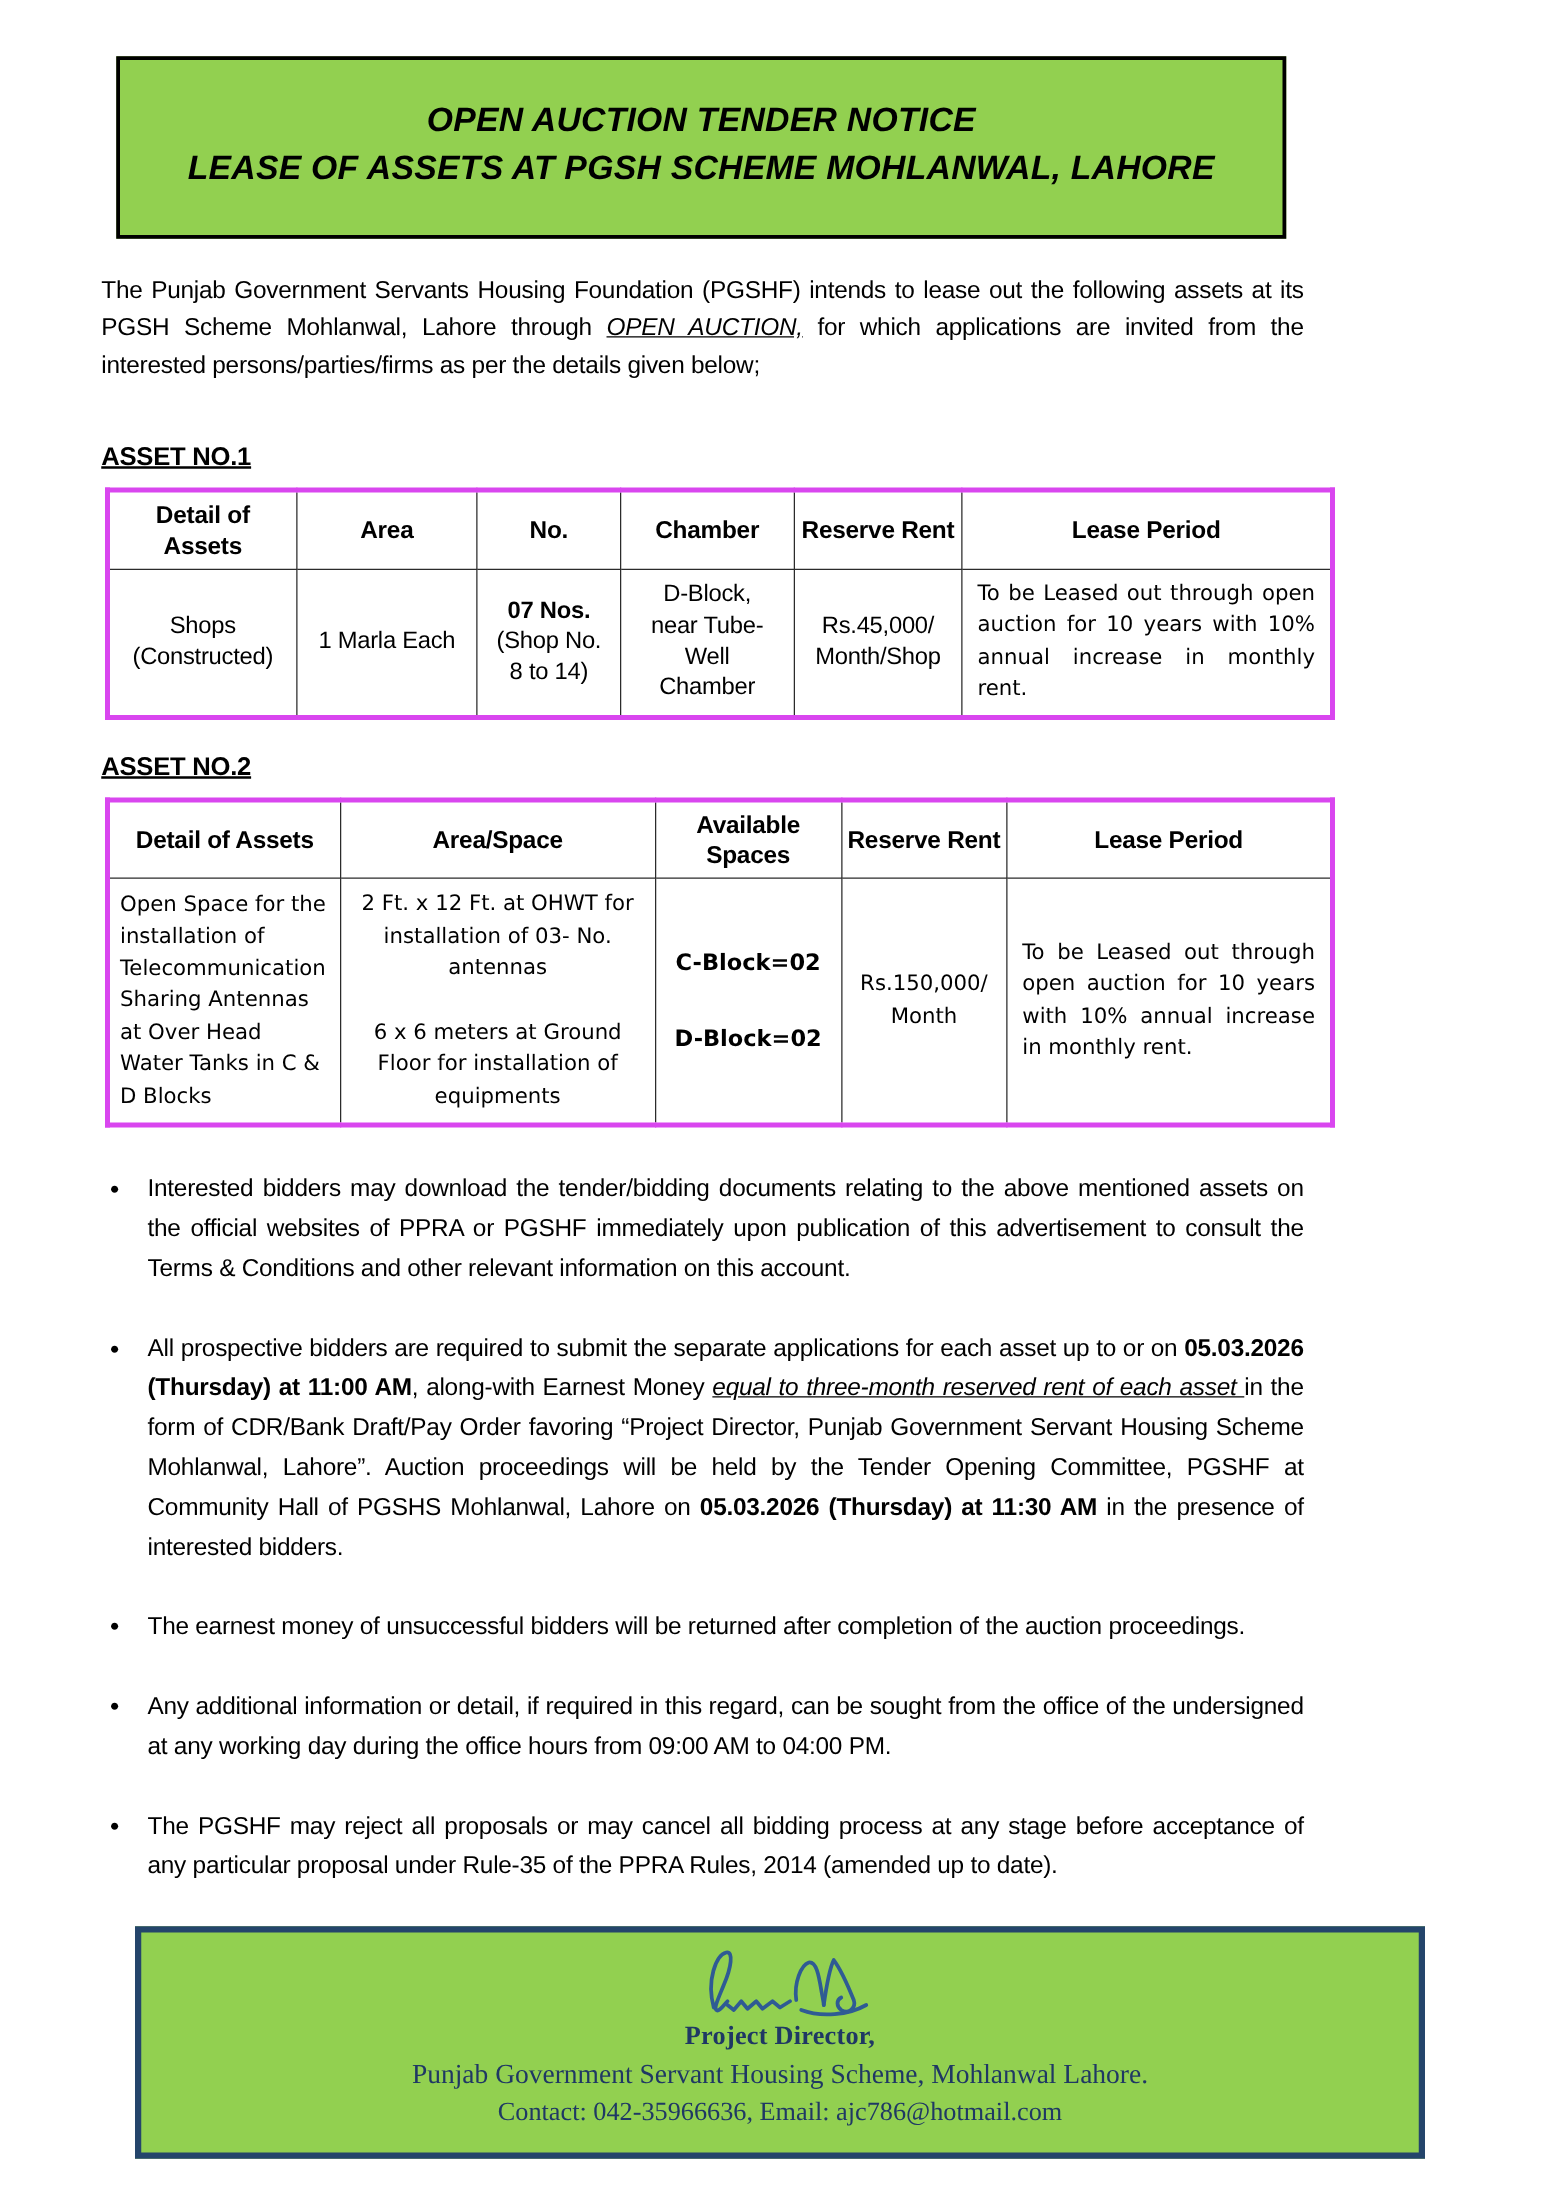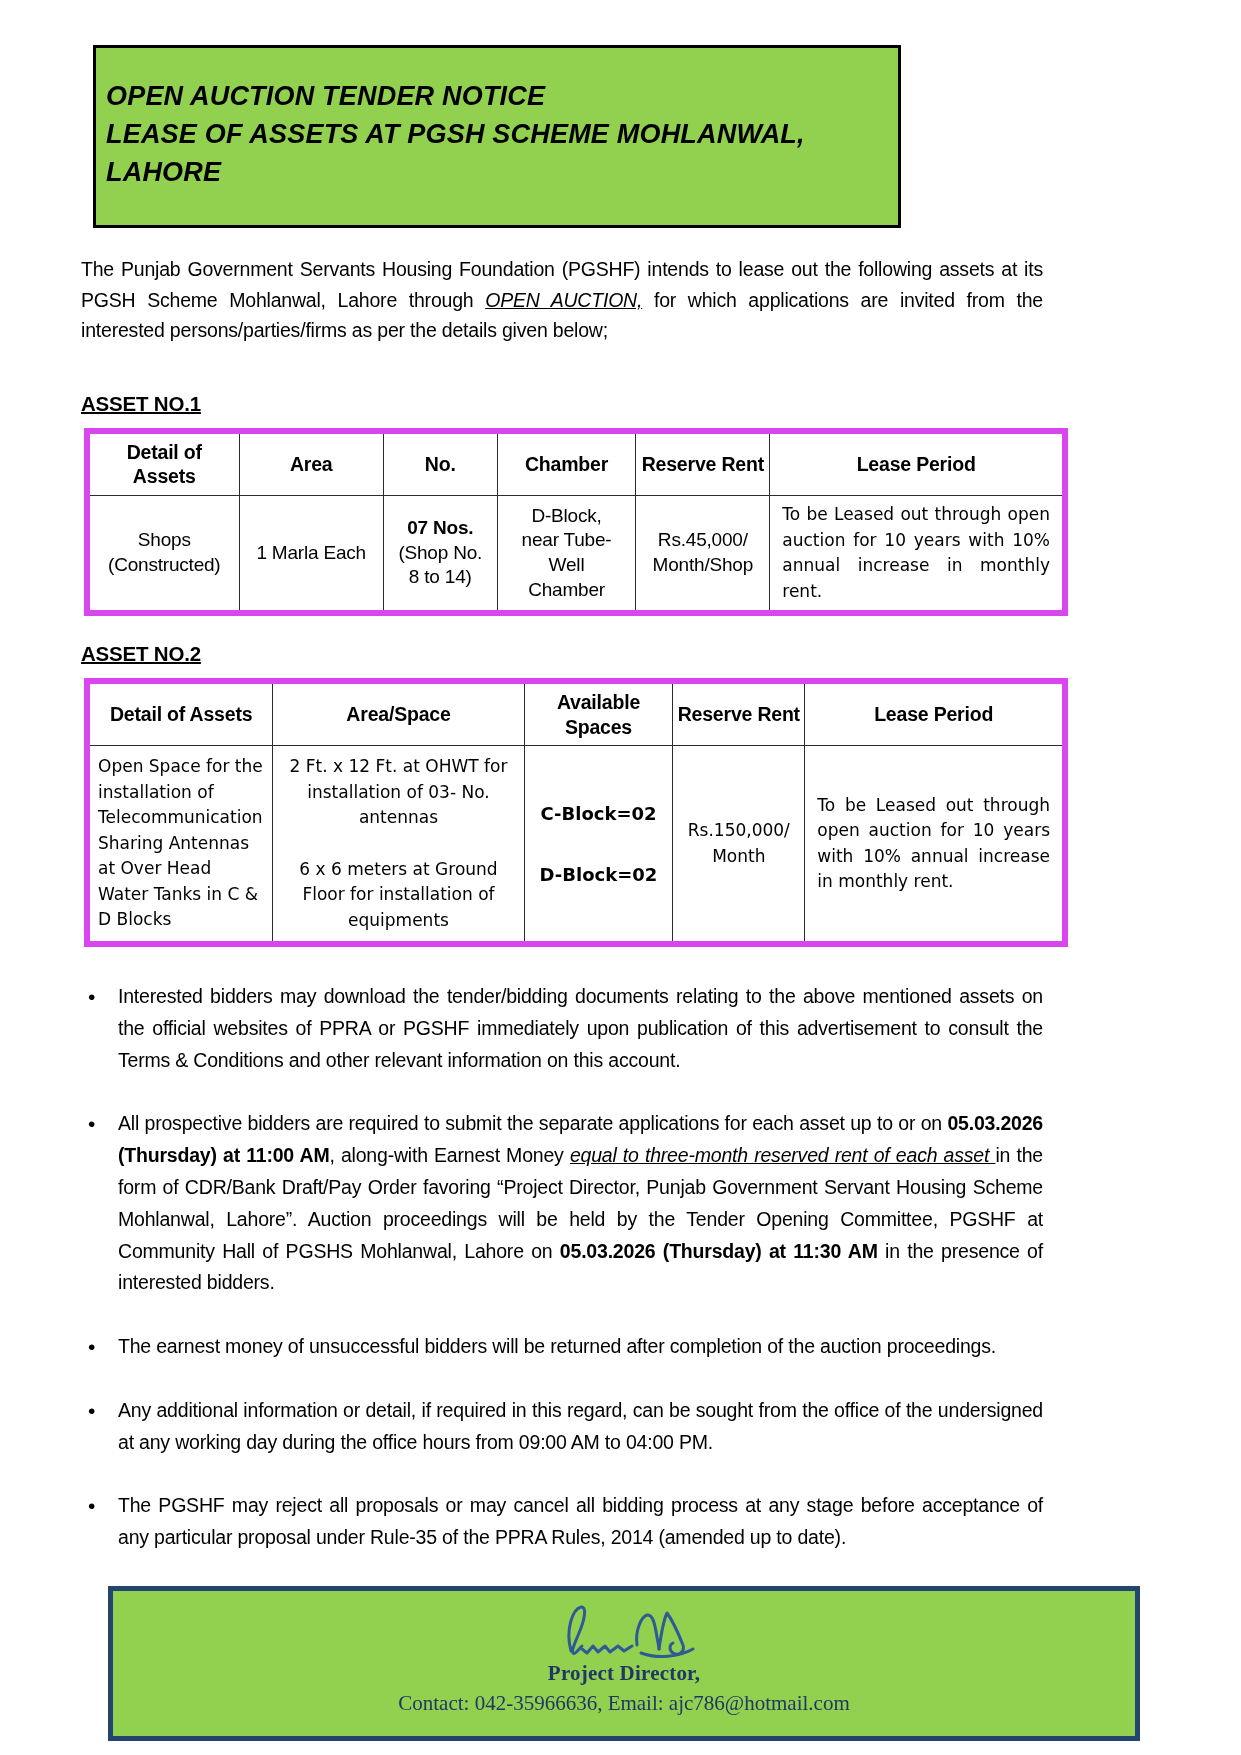--- a/index.html
+++ b/index.html
@@ -6,24 +6,24 @@
   html,body { background:#ffffff; }
   body {
     width:1241px; min-height:1755px;
     font-family:"Liberation Sans", sans-serif;
     color:#000;
   }
   .page { padding:45px 84px 30px 81px; }
 
   
   .banner {
-    width:808px; margin-left:12px;
+    width:936px; margin-left:12px;
     background:#92d050;
     border:3px solid #000;
-    text-align:left;
+    text-align:center;
     padding:30px 10px 34px 10px;
   }
   .banner .line {
     font-weight:bold; font-style:italic;
     font-size:27px; line-height:1.4;
     letter-spacing:0.2px;
   }
 
   
   .txt { font-size:19.5px; letter-spacing:-0.2px; line-height:1.55; }
@@ -35,21 +35,21 @@
     margin-top:47px; margin-bottom:12px;
     font-size:20.5px; font-weight:bold;
     text-decoration:underline; text-decoration-thickness:2px;
     letter-spacing:-0.2px;
   }
 
   
   table {
     width:984px; margin-left:3px;
     border-collapse:collapse;
-    border:6px solid #d946ef;
+    border:4px solid #d946ef;
   }
   th, td {
     border:1.5px solid #2b2b2b;
     vertical-align:middle;
   }
   th {
     font-size:19.5px; font-weight:bold; letter-spacing:-0.2px;
     text-align:center; padding:6px 4px; line-height:1.25;
   }
   td { text-align:center; padding:6px 2px; font-size:19px; letter-spacing:-0.2px; line-height:1.3; }
@@ -199,16 +199,17 @@
     <svg class="sig" width="190" height="66" viewBox="0 0 190 66">
       <g fill="none" stroke="#2f5b94" stroke-width="3" stroke-linecap="round" stroke-linejoin="round">
         <path d="M42 52 C36 30 44 10 52 8 C58 7 56 20 50 34 C46 44 42 52 44 54 C46 56 50 50 53 47"></path>
         <path d="M53 50 l5 4 l6 -7 l5 6 l7 -6 l5 6 l8 -6 l6 5 l8 -5"></path>
         <path d="M108 46 C106 32 112 18 118 16 C124 15 126 26 128 38 C129 44 130 48 130 50"></path>
         <path d="M130 50 C132 36 134 22 138 14 C144 22 150 36 154 46 C156 52 150 58 144 54 C140 51 140 46 144 44"></path>
         <path d="M112 54 C128 60 150 58 164 50"></path>
       </g>
     </svg>
     <div class="footer-title">Project Director,</div>
+    <div class="footer-line">Punjab Government Servant Housing Scheme, Mohlanwal Lahore.</div>
     <div class="footer-line small">Contact: 042-35966636, Email: ajc786@hotmail.com</div>
   </div>
 
 </div>
 
 </body></html>

